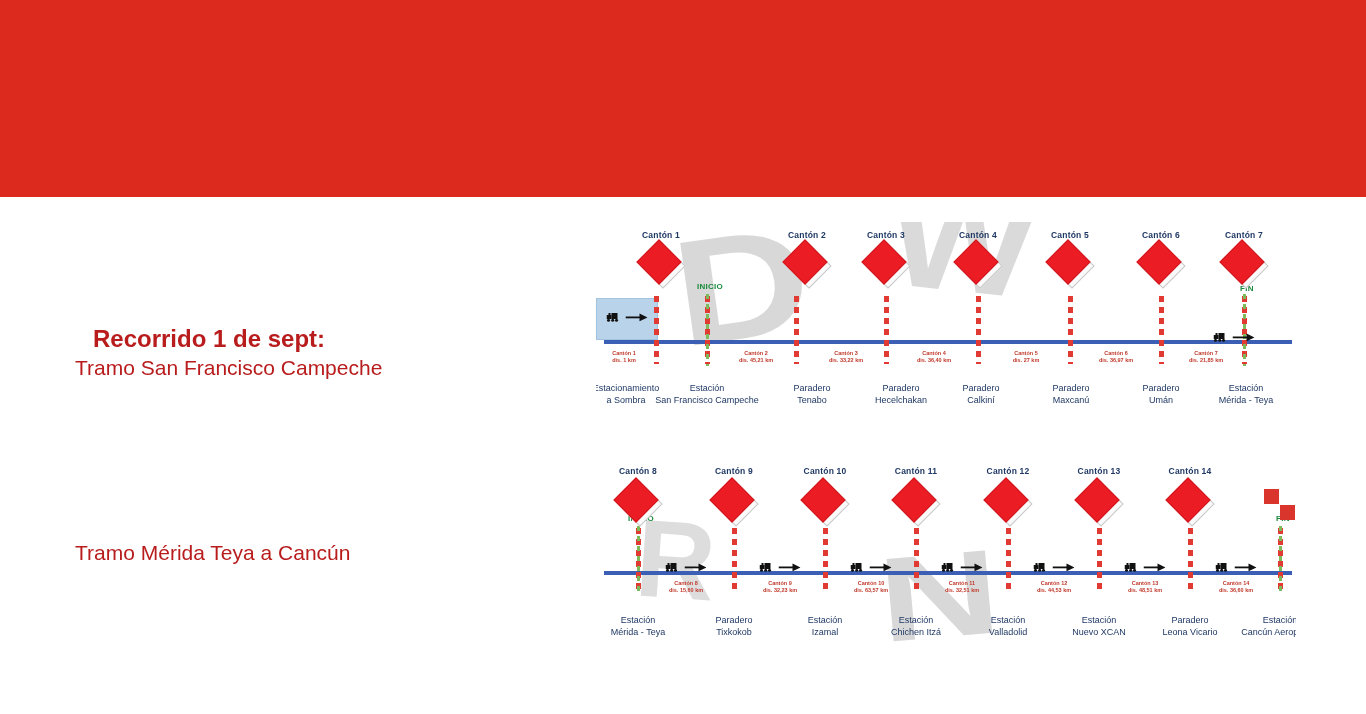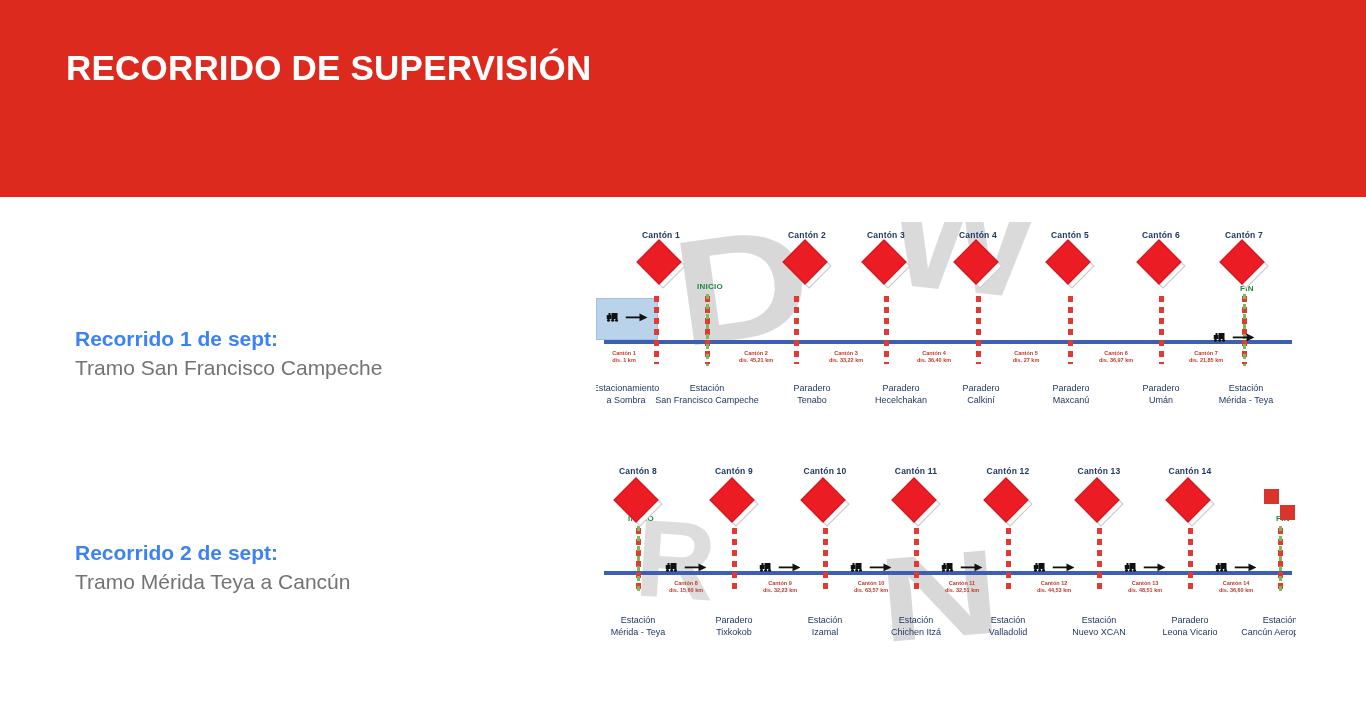--- a/index.html
+++ b/index.html
@@ -36,29 +36,30 @@
   
   .caption {
     position: absolute;
     left: 75px;
     width: 470px;
     color: #6b6b6b;
   }
   .caption-1 { top: 324px; }
   .caption-2 { top: 538px; }
   .caption-title {
-    font-size: 21px;
-    font-weight: bold;
-    color: #3b82f6;
+    font-size: 24px;
+    font-weight: bold;
+    color: #b91c1c;
     line-height: 29px;
+    margin-left: 18px;
   }
   .caption-body {
     font-size: 21px;
     font-weight: normal;
-    color: #737373;
+    color: #b91c1c;
     line-height: 29px;
   }
 
   
   .diagram {
     position: absolute;
     overflow: hidden;
   }
   #diagram-1 { left: 596px; top: 222px; width: 700px; height: 200px; }
   #diagram-2 { left: 596px; top: 466px; width: 700px; height: 200px; }
@@ -201,30 +202,28 @@
   .blue-box {
     position: absolute;
     background: #b9d3ea;
     border: 1px solid #a3c2de;
   }
 </style>
 </head>
 <body>
 
 <div class="header">
-  <div class="header-title">RECORRIDO DE SUPERVISIÓN</div>
 </div>
 
 <div class="caption caption-1">
   <div class="caption-title">Recorrido 1 de sept:</div>
   <div class="caption-body">Tramo San Francisco Campeche</div>
 </div>
 
 <div class="caption caption-2">
-  <div class="caption-title">Recorrido 2 de sept:</div>
   <div class="caption-body">Tramo Mérida Teya a Cancún</div>
 </div>
 
 <div class="diagram" id="diagram-1">
   <div class="watermark wm-1">D</div>
   <div class="watermark wm-2">W</div>
   <div class="rail-line"></div>
   <div id="d1-layer">
       <div class="blue-box" style="left:0px;top:76px;width:62px;height:42px;"></div>
       <div class="train-grp" style="left:31px;top:90px;">

